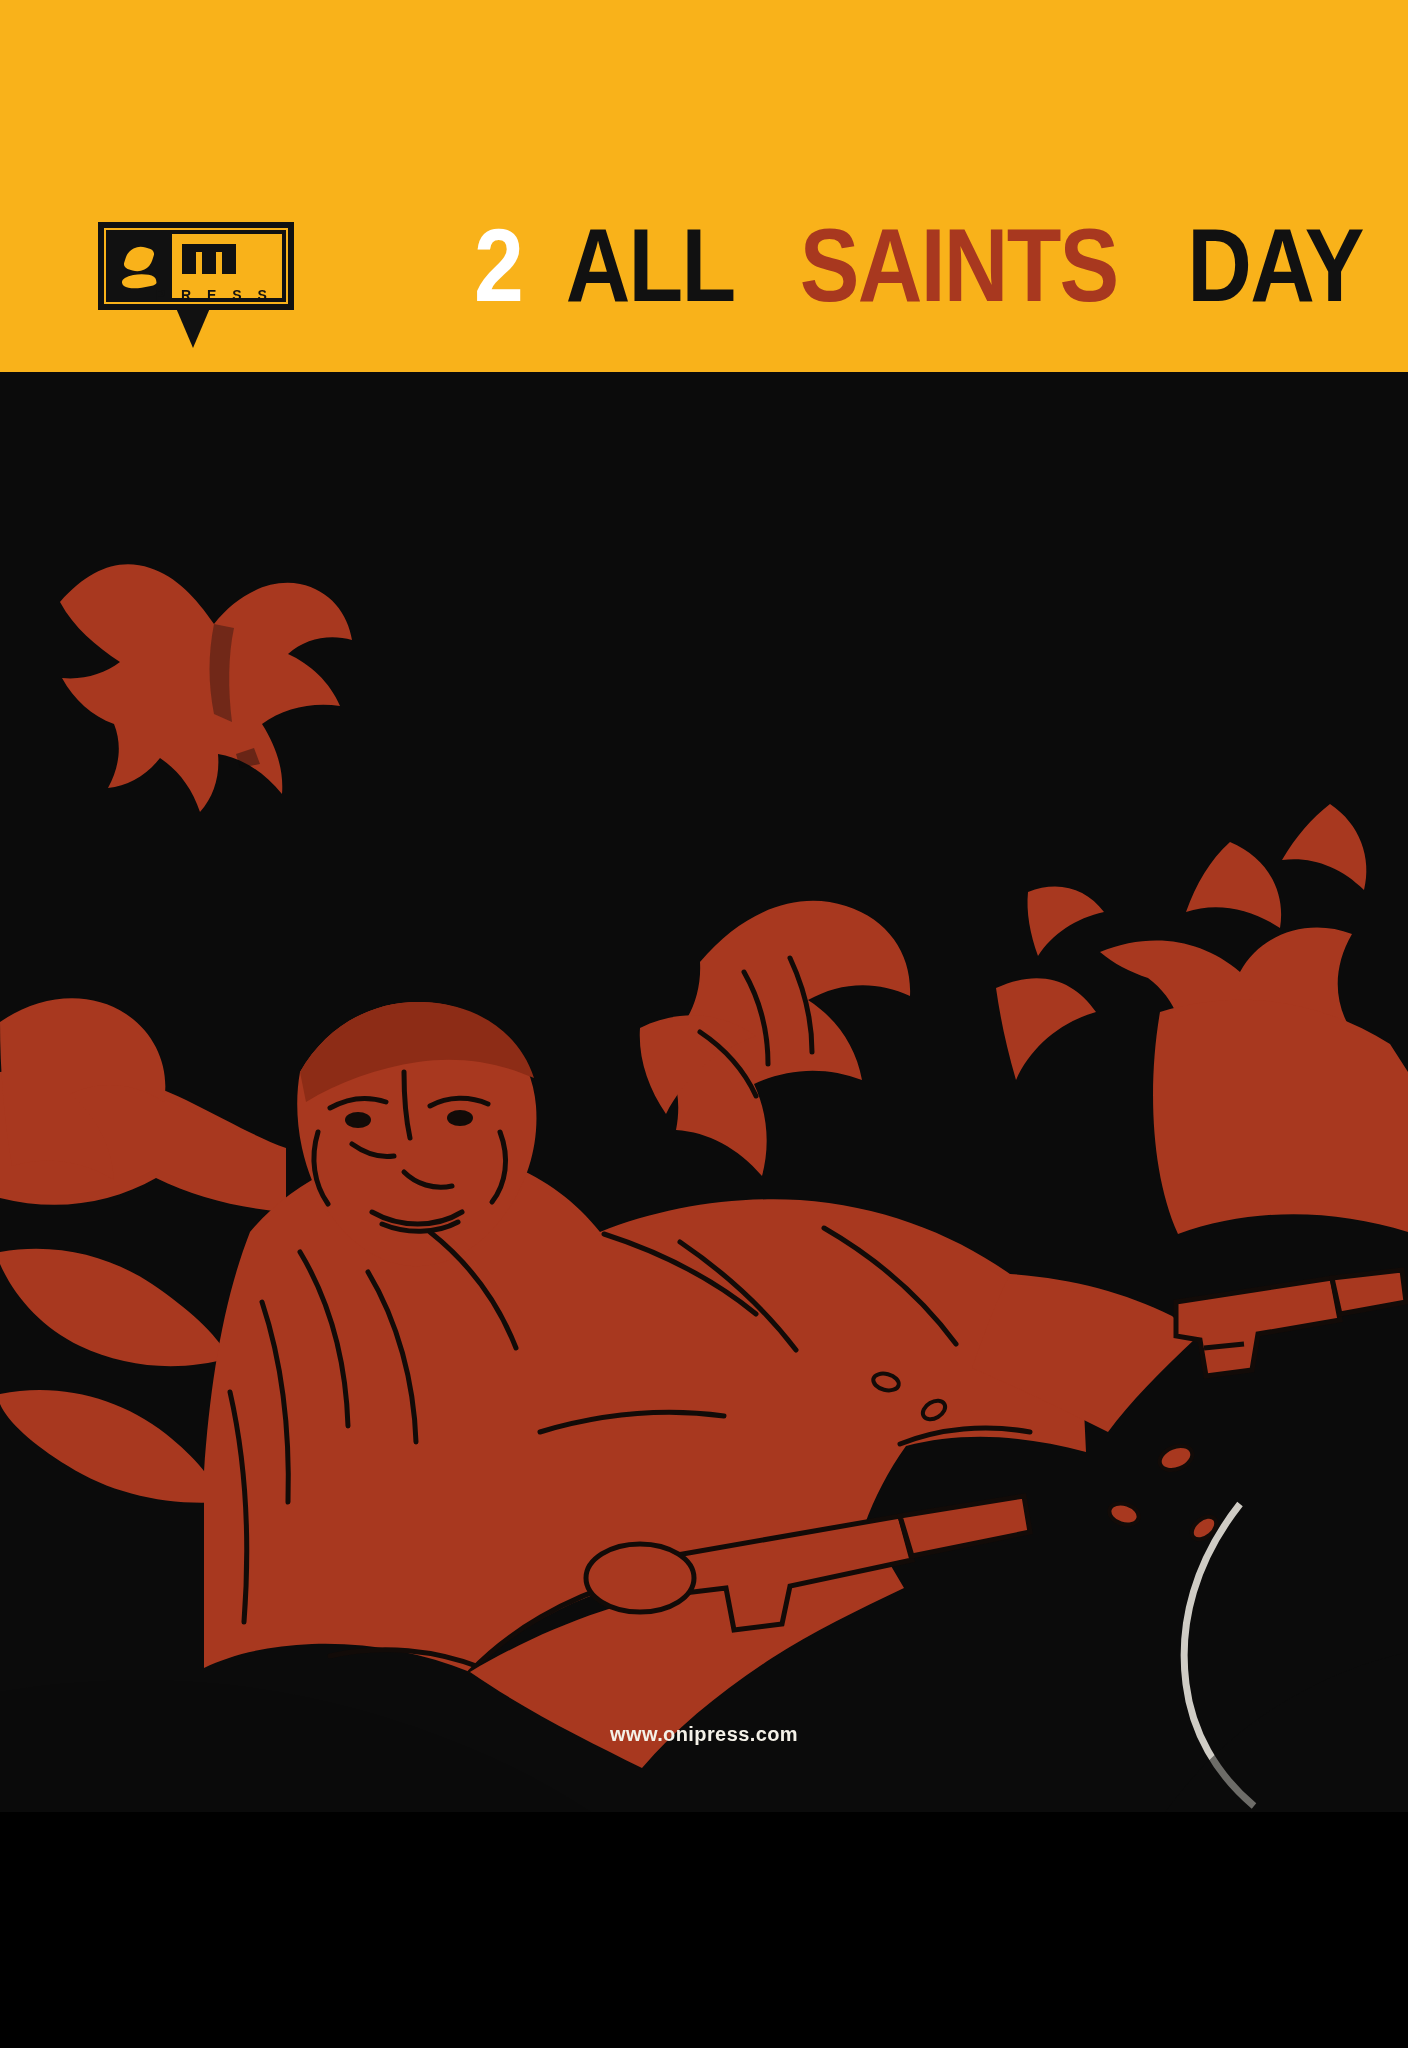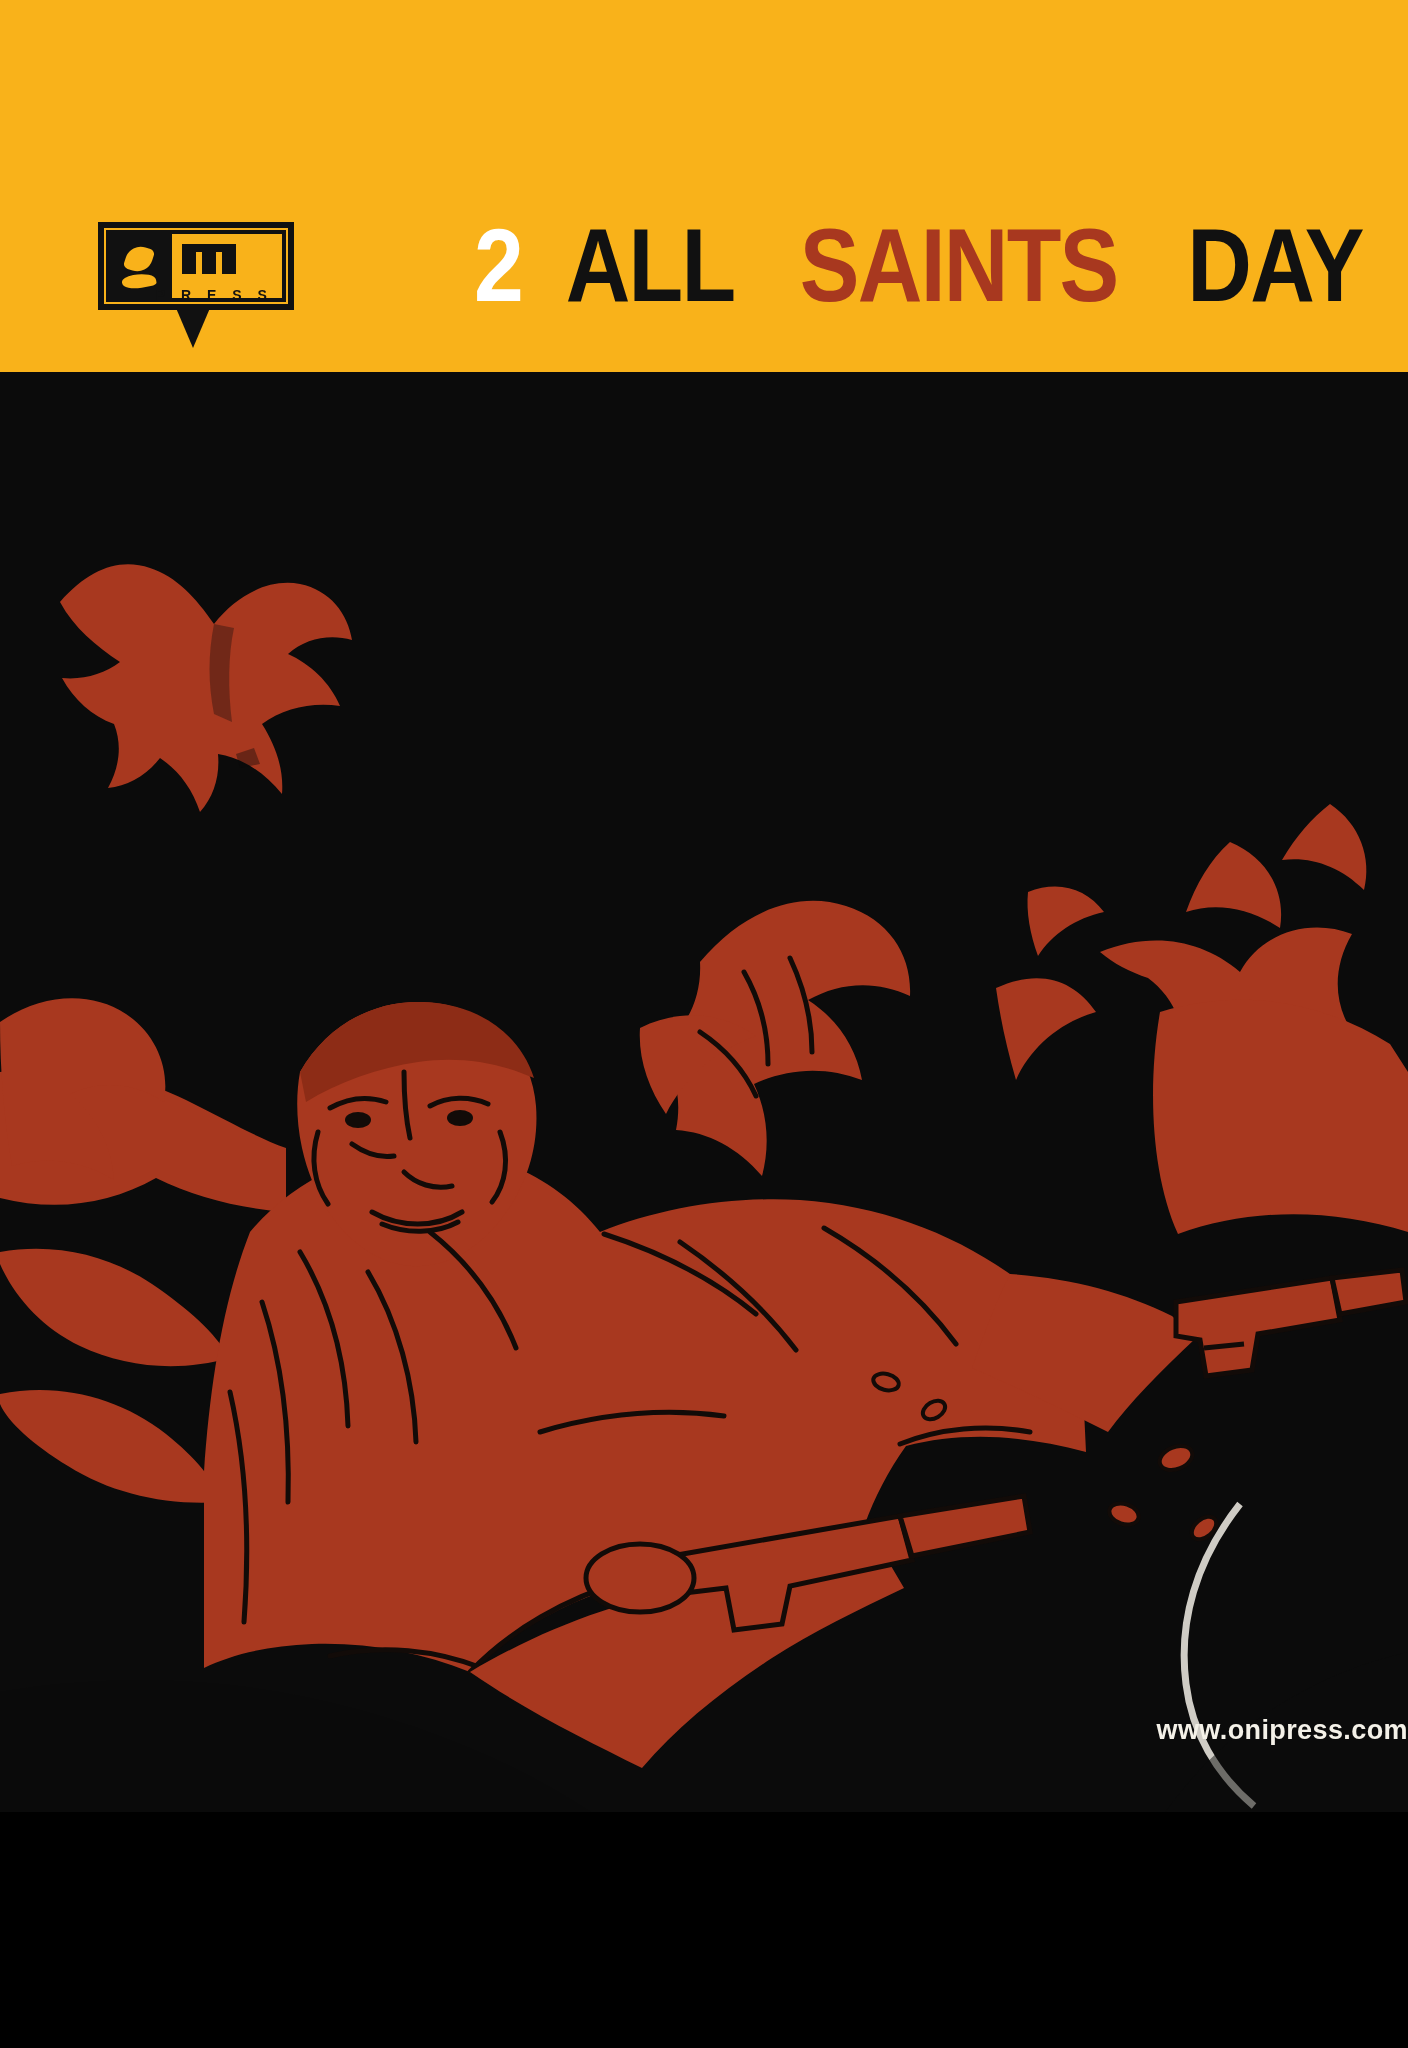--- a/index.html
+++ b/index.html
@@ -184,25 +184,25 @@
   #cover-art svg {
     display: block;
   }
 
   
   #website-footer {
     position: absolute;
     left: 0;
     bottom: 66px;
     width: 1408px;
-    text-align: right;
+    text-align: center;
     color: #f4f1e8;
     font-family: "Liberation Sans", sans-serif;
     font-weight: bold;
-    font-size: 27px;
+    font-size: 20px;
     letter-spacing: 0.4px;
   }
 </style>
 </head>
 <body>
 
 <div id="book-back-cover">
 
   <div id="header-band">
 

